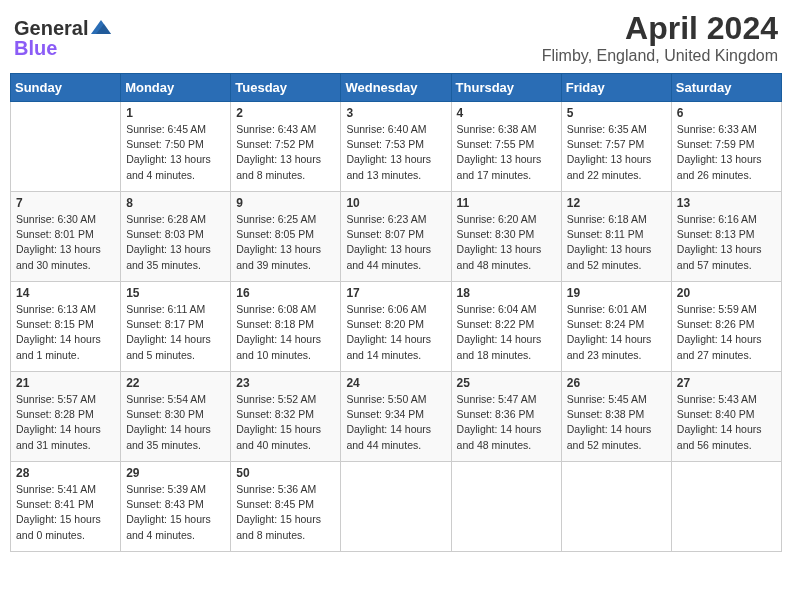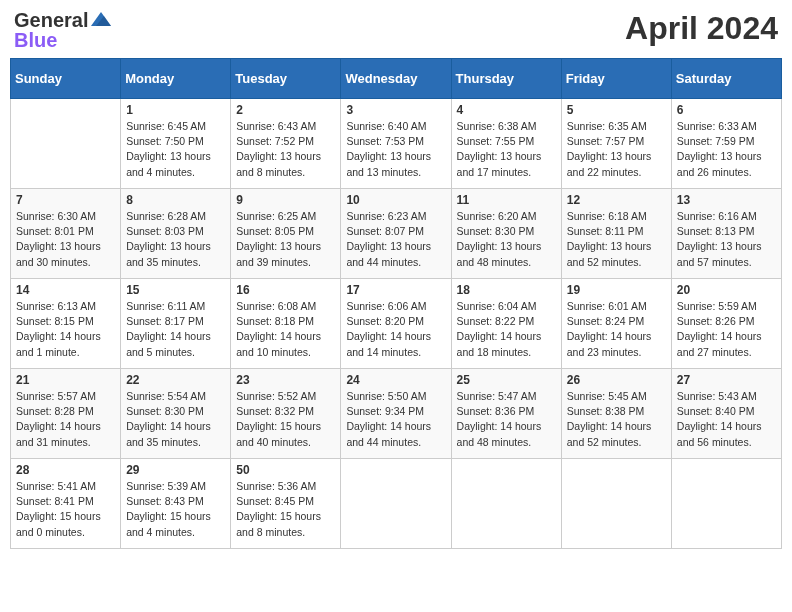--- a/index.html
+++ b/index.html
@@ -6,21 +6,21 @@
     body {
       font-family: Arial, sans-serif;
       background: #fff;
       width: 792px;
       min-height: 612px;
       padding: 10px;
     }
     .header {
       display: flex;
       justify-content: space-between;
-      align-items: flex-start;
+      align-items: center;
       margin-bottom: 8px;
       padding: 0 4px;
     }
     .logo {
       display: flex;
       flex-direction: column;
       line-height: 1;
     }
     .title-block {
       text-align: right;
@@ -37,21 +37,21 @@
     table {
       width: 100%;
       border-collapse: collapse;
       table-layout: fixed;
     }
     thead tr th {
       background-color: #2a6db5;
       color: #fff;
       font-size: 13px;
       font-weight: bold;
-      padding: 12px 4px;
+      padding: 6px 4px;
       text-align: left;
       border: 1px solid #1a5d9e;
     }
     tbody tr td {
       border: 1px solid #ccc;
       vertical-align: top;
       padding: 4px 5px;
       font-size: 10.5px;
       color: #333;
       min-height: 80px;
@@ -80,20 +80,21 @@
       <span style="font-size:20px;font-weight:bold;color:#333;">General</span>
       <svg width="20" height="16" viewBox="0 0 20 16" style="margin-left:1px;">
         <polygon points="0,14 10,0 20,14" fill="#2a6db5"></polygon>
         <polygon points="5,14 13,4 20,14" fill="#1a4a80" opacity="0.5"></polygon>
       </svg>
     </div>
     <span style="font-size:20px;font-weight:bold;color:#8b5cf6;">Blue</span>
   </div>
   <div class="title-block">
     <div class="month-title">April 2024</div>
+    <div class="location">Flimby, England, United Kingdom</div>
   </div>
 </div>
 
 <table>
   <thead>
     <tr>
     <th>Sunday</th>
         <th>Monday</th>
         <th>Tuesday</th>
         <th>Wednesday</th>

